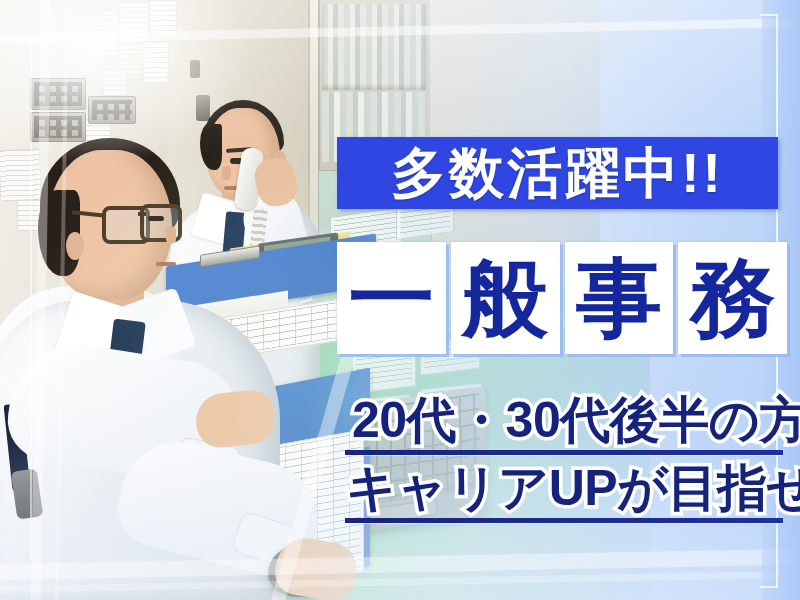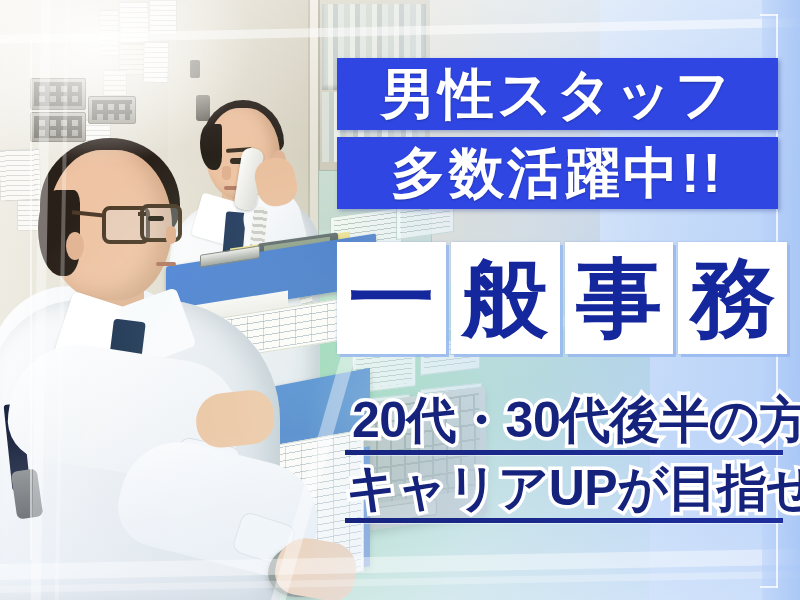--- a/index.html
+++ b/index.html
@@ -637,23 +637,20 @@
     <div class="streak s-vert2"></div>
     <div class="streak s-diag"></div>
 
     <div class="right-band"></div>
     <div class="frame-line"></div>
     <div class="frame-line-top"></div>
     <div class="frame-line-bot"></div>
     <div class="left-frame"></div>
   </div>
 
-  <div class="txt ribbon" id="ribbon1">
-    <span>男性スタッフ</span>
-  </div>
 
   <div class="txt ribbon" id="ribbon2">
     <span>多数活躍中!!</span>
   </div>
 
   <div class="txt kanji-row">
     <div class="kbox">
       <span>一</span>
     </div>
     <div class="kbox">

